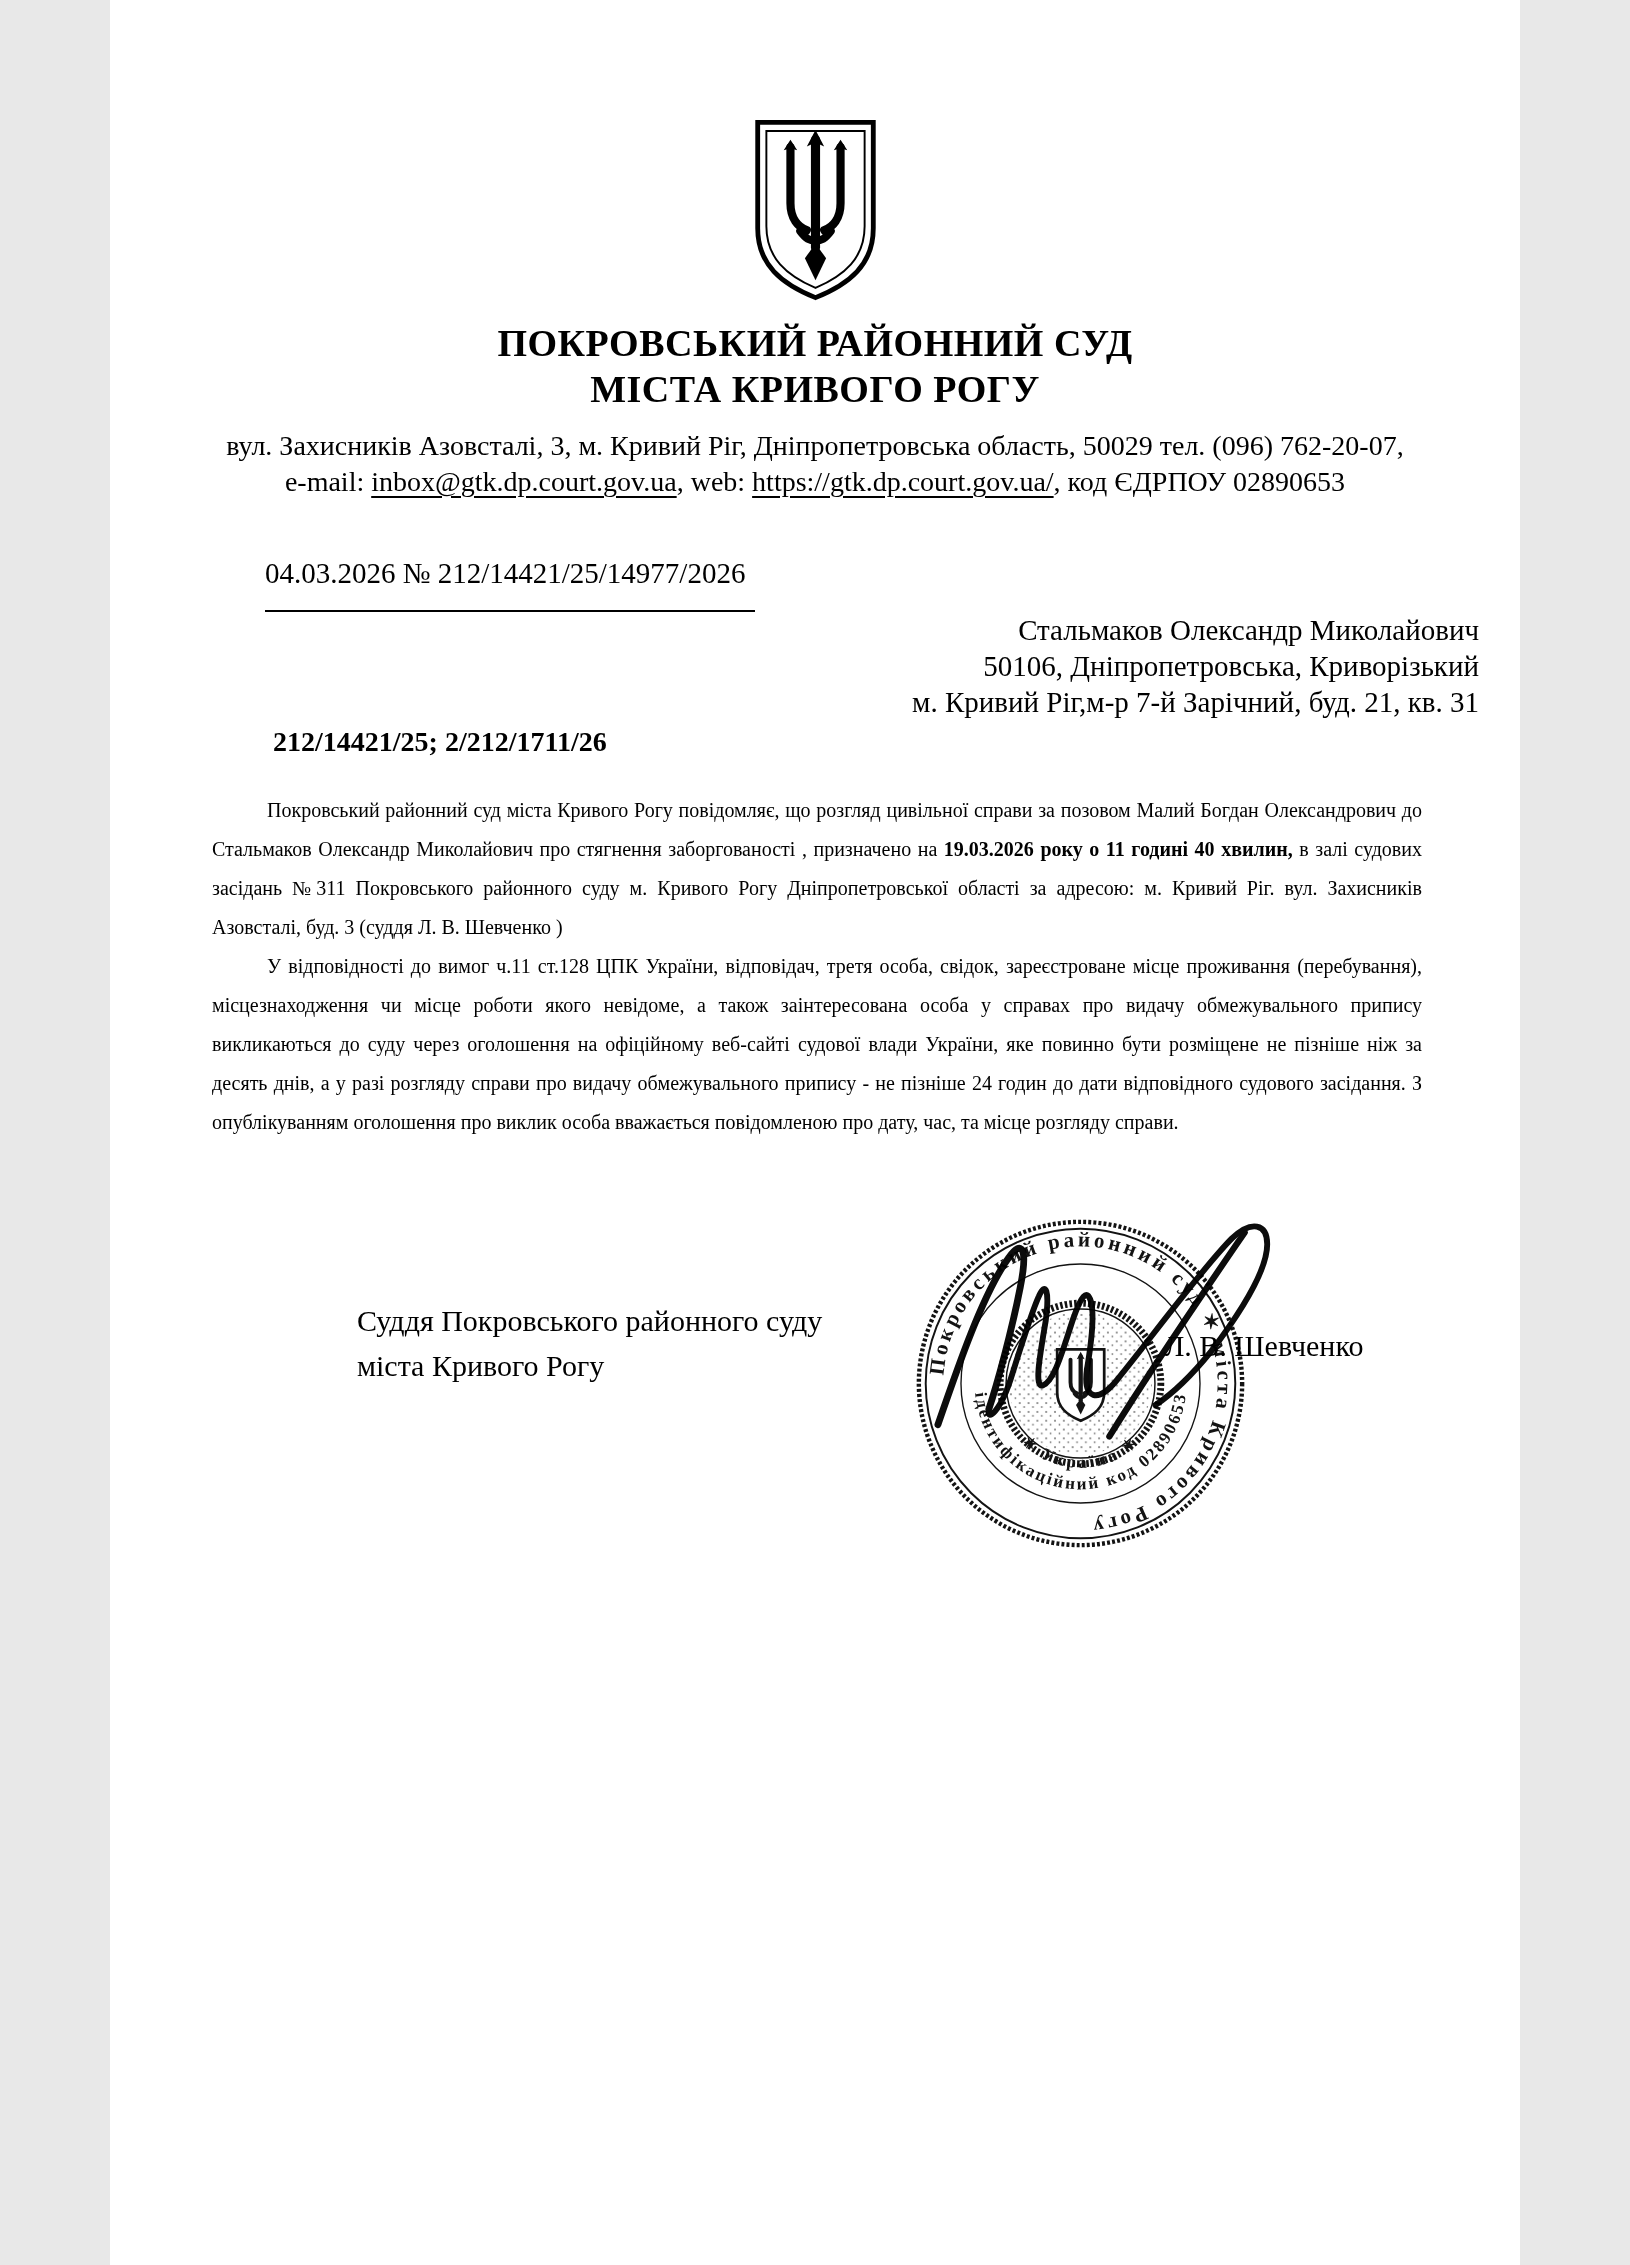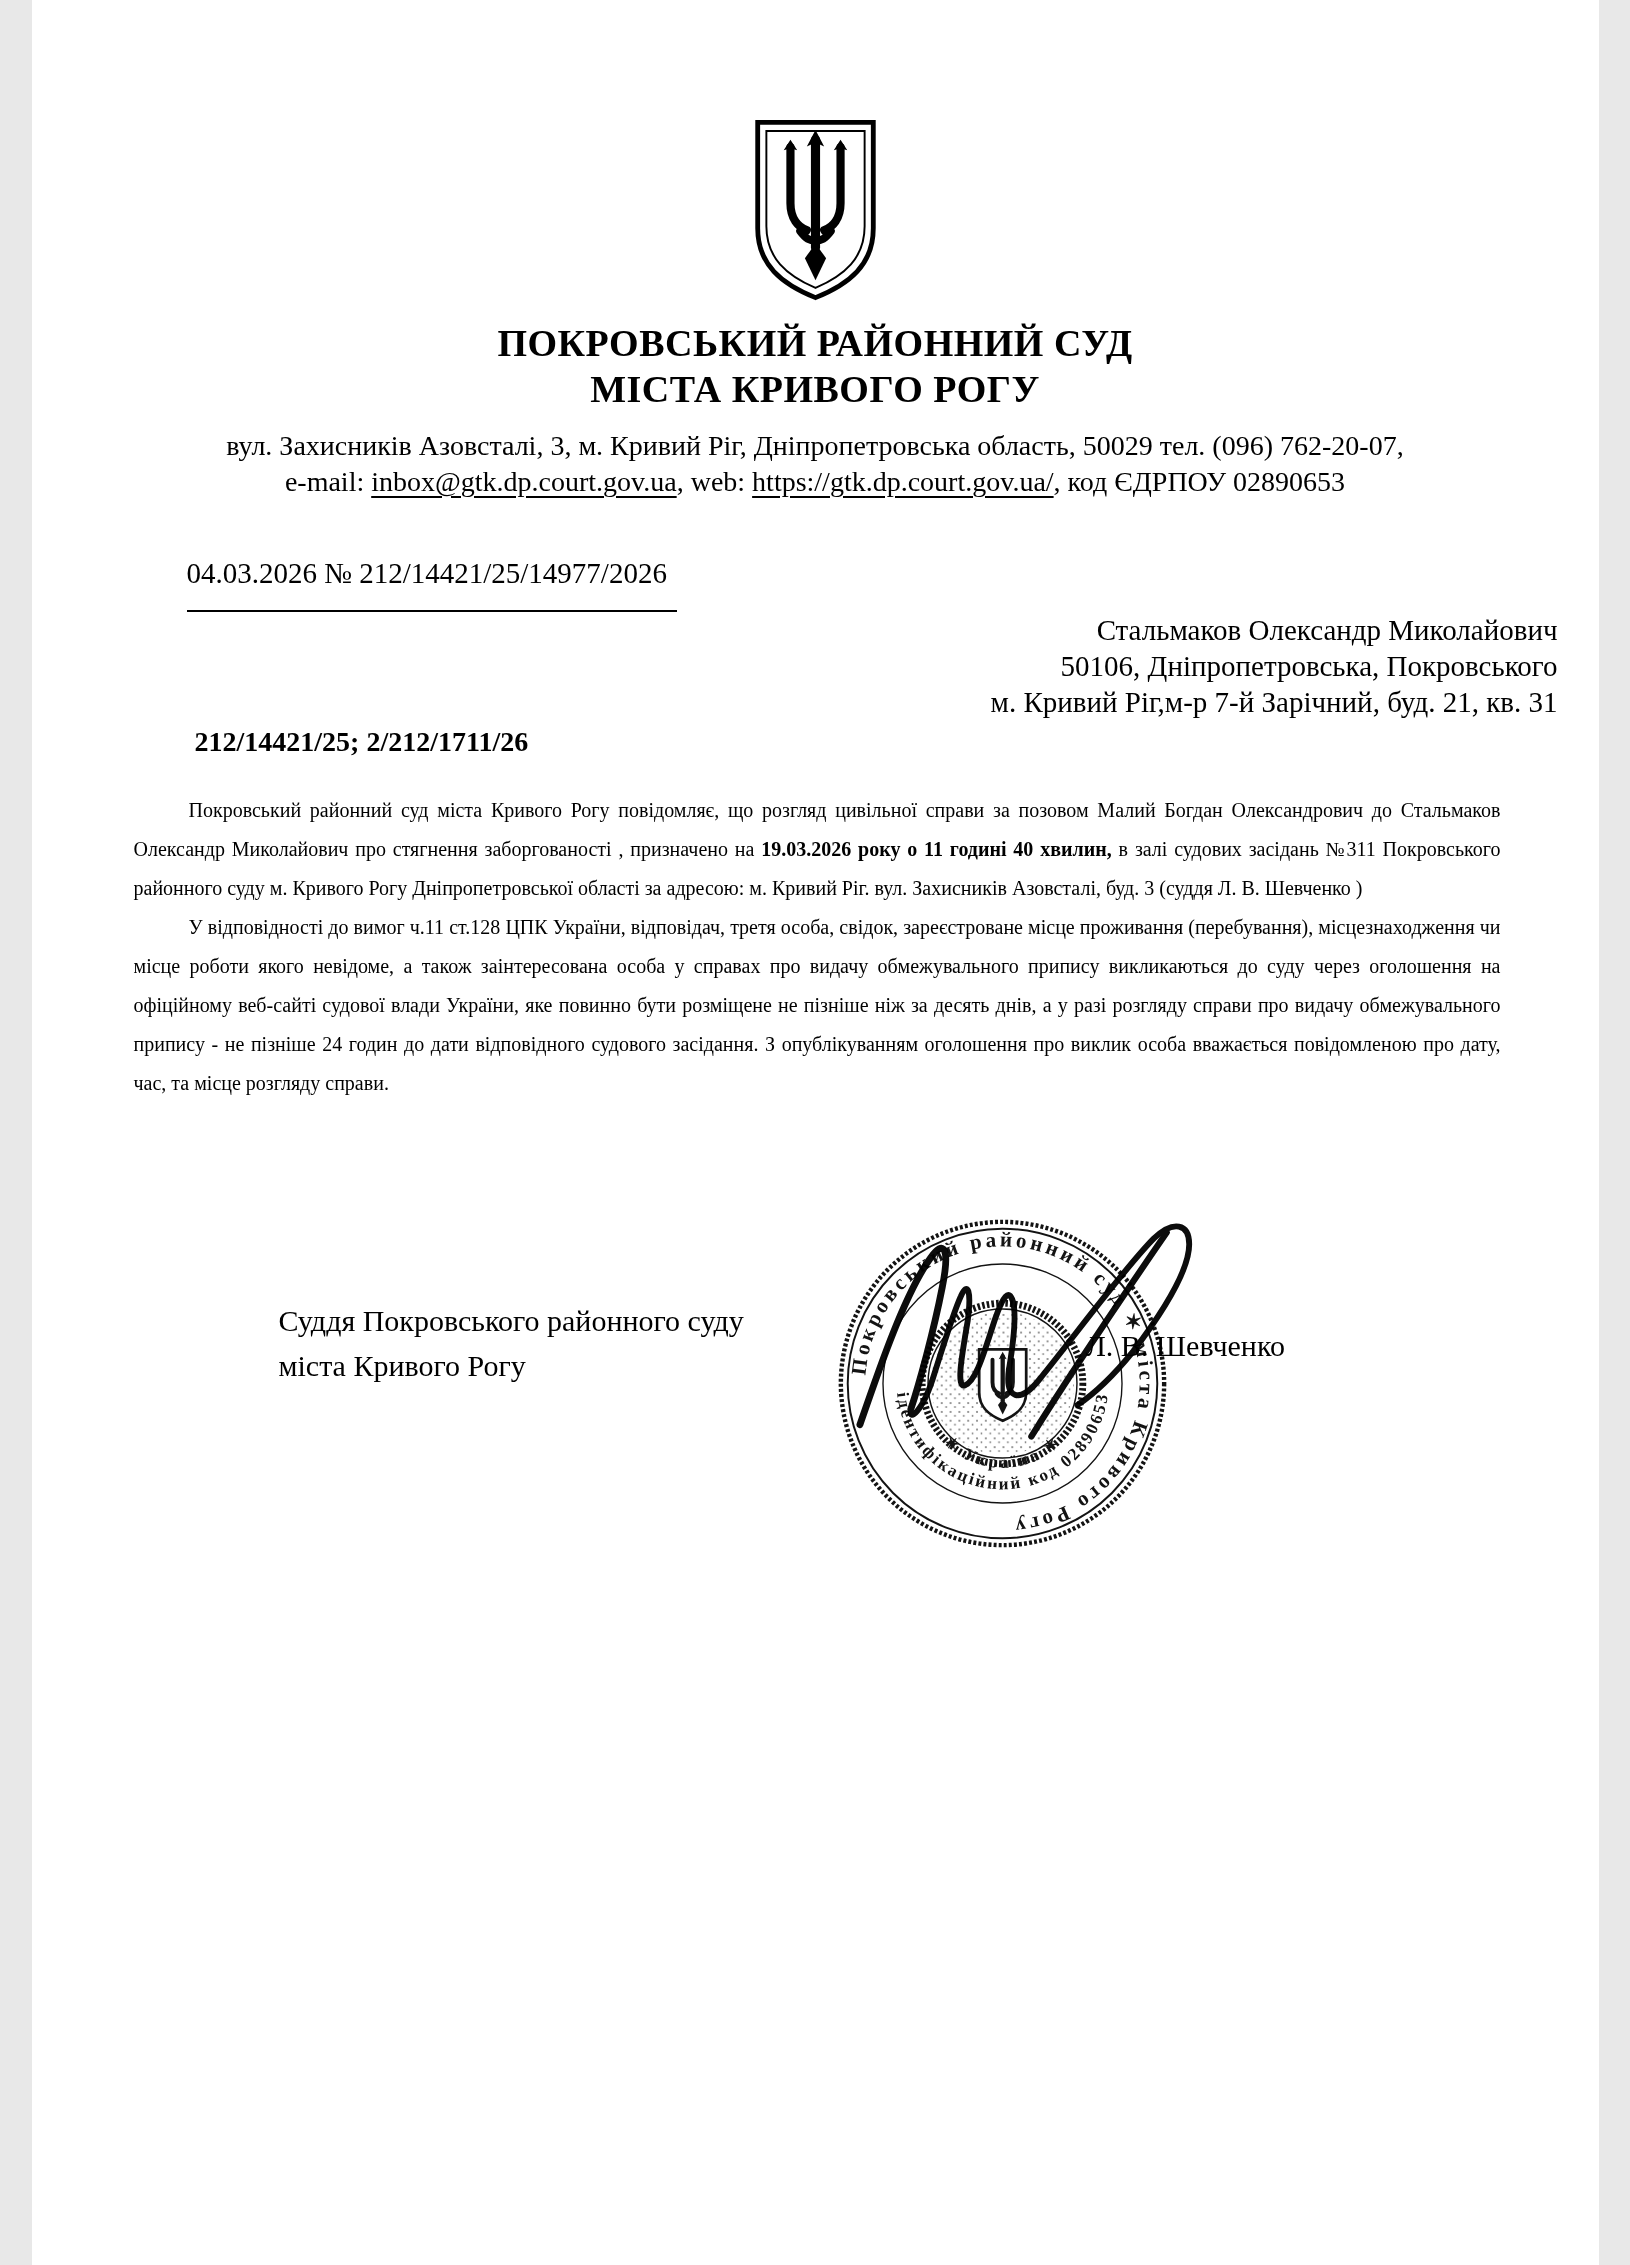--- a/index.html
+++ b/index.html
@@ -1,19 +1,19 @@
 <!DOCTYPE html>
 <html><head>
 <meta charset="utf-8">
 <style>
   * { margin:0; padding:0; box-sizing:border-box; }
   html,body { background:#e8e8e8; }
   .page {
     position:relative;
-    width:1567px; height:2265px;
+    width:1410px; height:2265px;
     margin:0 auto;
     background:#ffffff;
     color:#000;
     font-family:"Liberation Serif", serif;
     overflow:hidden;
   }
   .header { text-align:center; padding-top:114px; }
   .coa { display:block; margin:0 auto; width:131px; height:190px; }
   .title { font-size:38px; font-weight:bold; line-height:46px; margin-top:15.7px; letter-spacing:0.5px; }
   .addr { margin-top:16px; font-size:28px; line-height:36px; }
@@ -58,21 +58,21 @@
       <div><span>e-mail: </span><span class="u">inbox@gtk.dp.court.gov.ua</span><span>,  web: </span><span class="u">https://gtk.dp.court.gov.ua/</span><span>, код ЄДРПОУ 02890653</span></div>
     </div>
   </div>
 
   <div class="ref">
     <span class="ref-inner">04.03.2026  №  212/14421/25/14977/2026</span>
   </div>
 
   <div class="recipient">
     <div>Стальмаков Олександр Миколайович</div>
-    <div>50106,  Дніпропетровська,  Покровського</div>
+    <div>50106,  Дніпропетровська,  Криворізький</div>
     <div>м. Кривий Ріг,м-р 7-й Зарічний, буд. 21, кв. 31</div>
   </div>
 
   <div class="case-line">212/14421/25; 2/212/1711/26</div>
 
   <div class="bodytext">
     <p><span>Покровський районний суд міста Кривого Рогу  повідомляє, що розгляд цивільної справи за позовом Малий Богдан Олександрович  до Стальмаков Олександр Миколайович про стягнення заборгованості , призначено на  </span><b>19.03.2026  року о  11  годині  40  хвилин,</b><span> в залі судових засідань №311  Покровського  районного суду м. Кривого Рогу Дніпропетровської області за адресою: м. Кривий Ріг. вул. Захисників Азовсталі,  буд. 3 (суддя Л. В.  Шевченко )</span></p>
     <p>У відповідності до вимог ч.11 ст.128 ЦПК України, відповідач, третя особа, свідок, зареєстроване місце проживання (перебування), місцезнаходження чи місце роботи якого невідоме, а також заінтересована особа у справах про видачу обмежувального припису викликаються до суду через оголошення на офіційному веб-сайті судової влади України, яке повинно бути розміщене не пізніше ніж за десять днів, а у разі розгляду справи про видачу обмежувального припису - не пізніше 24 годин до дати відповідного судового засідання. З опублікуванням оголошення про виклик особа вважається повідомленою про дату, час, та місце розгляду справи.</p>
   </div>
 

